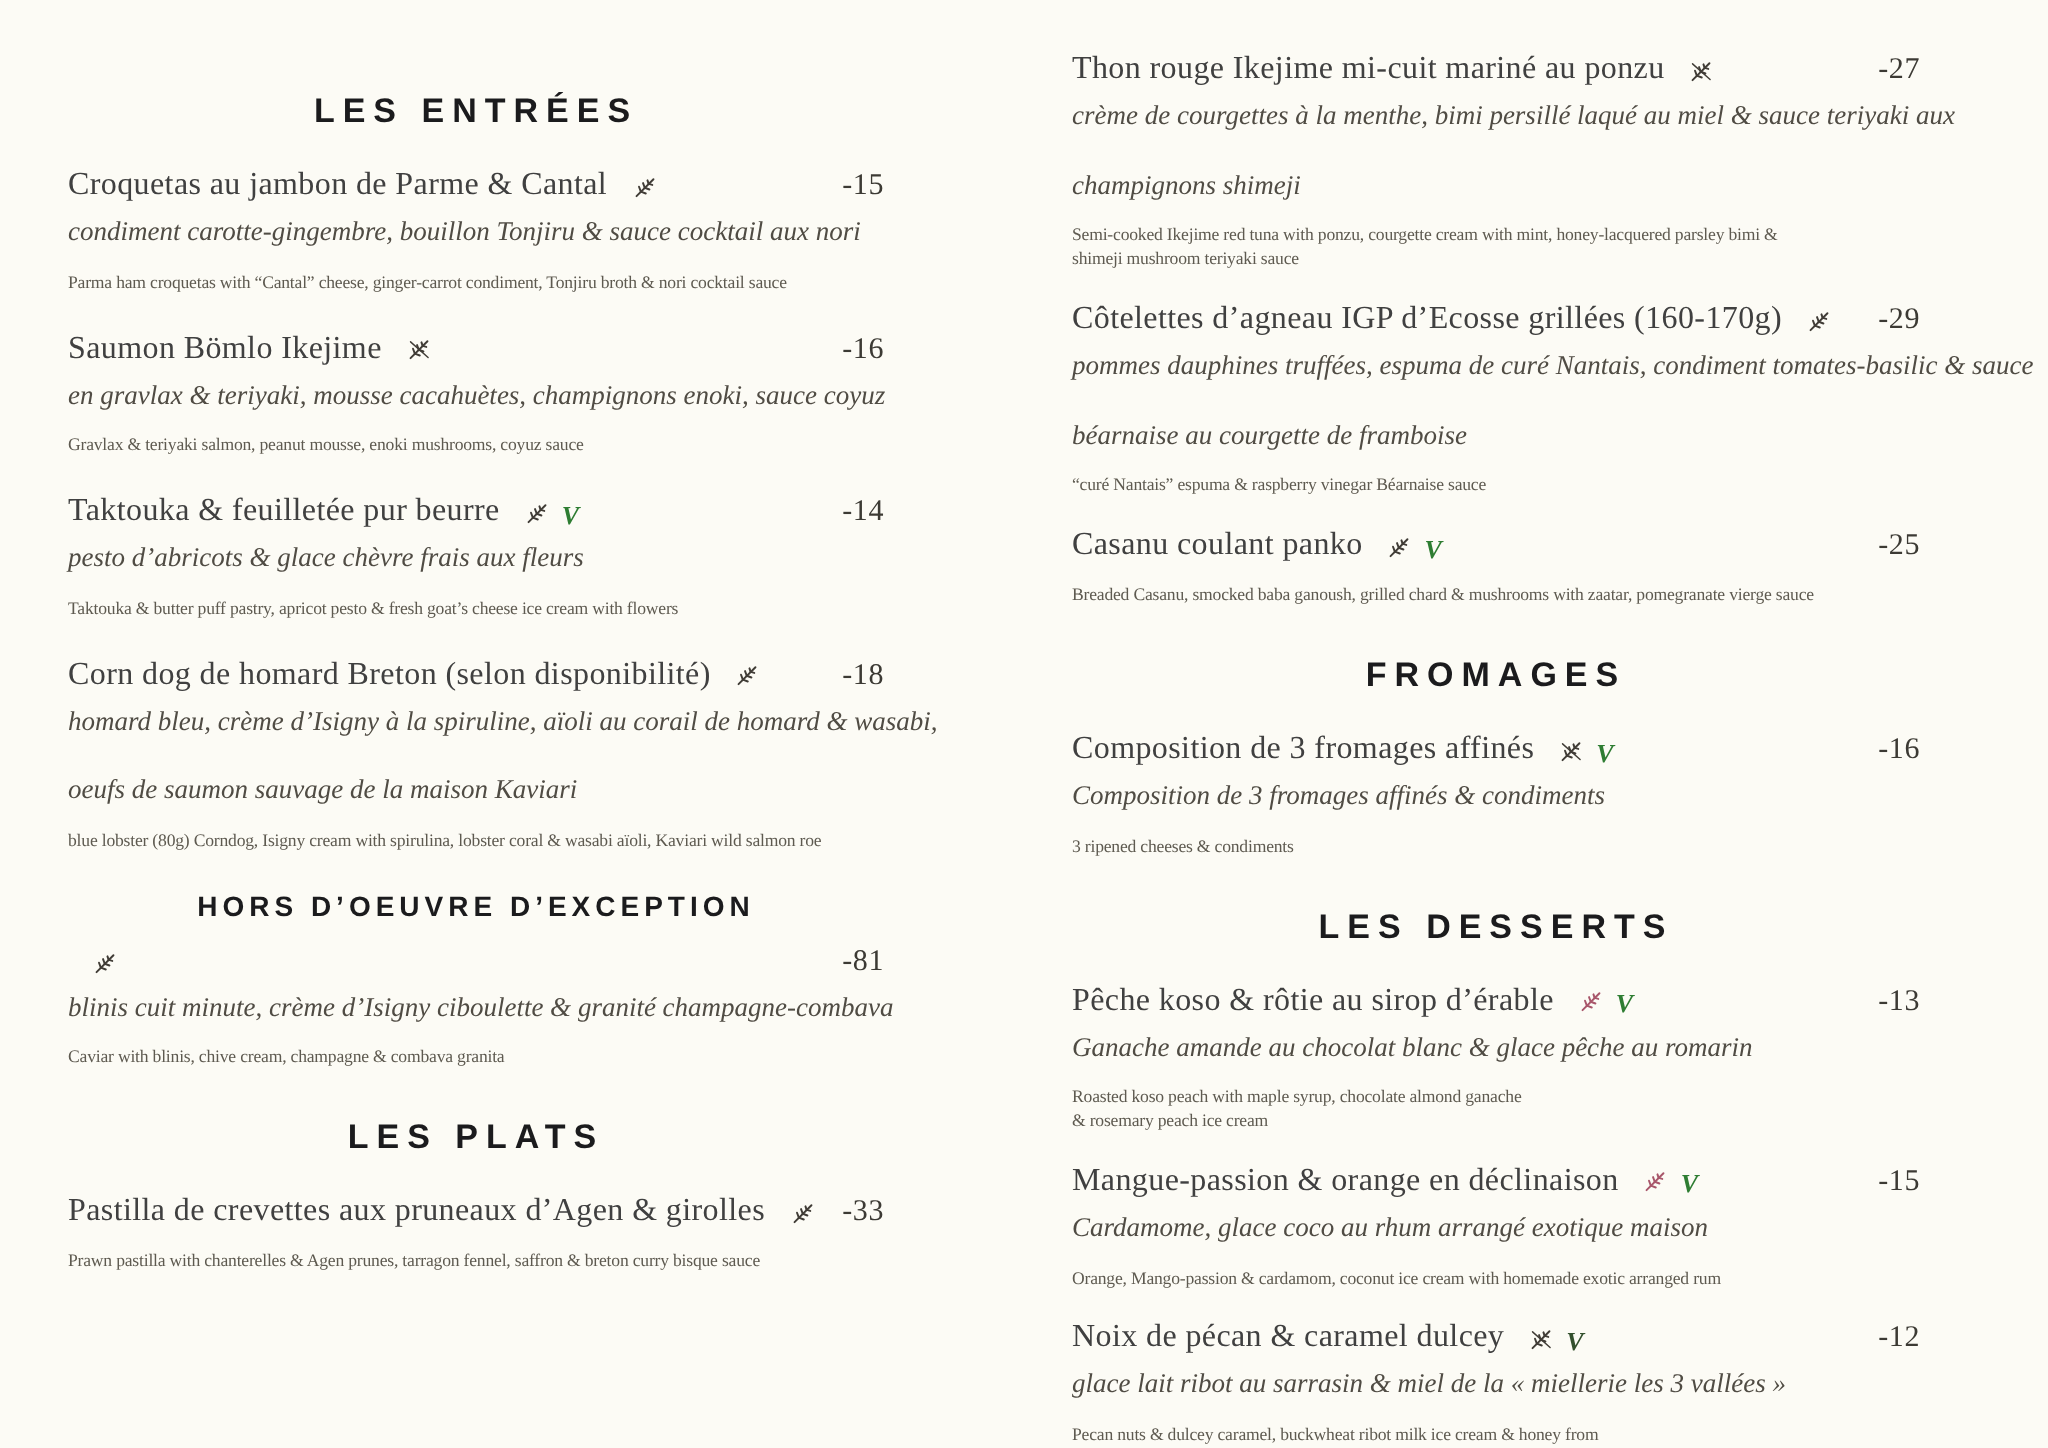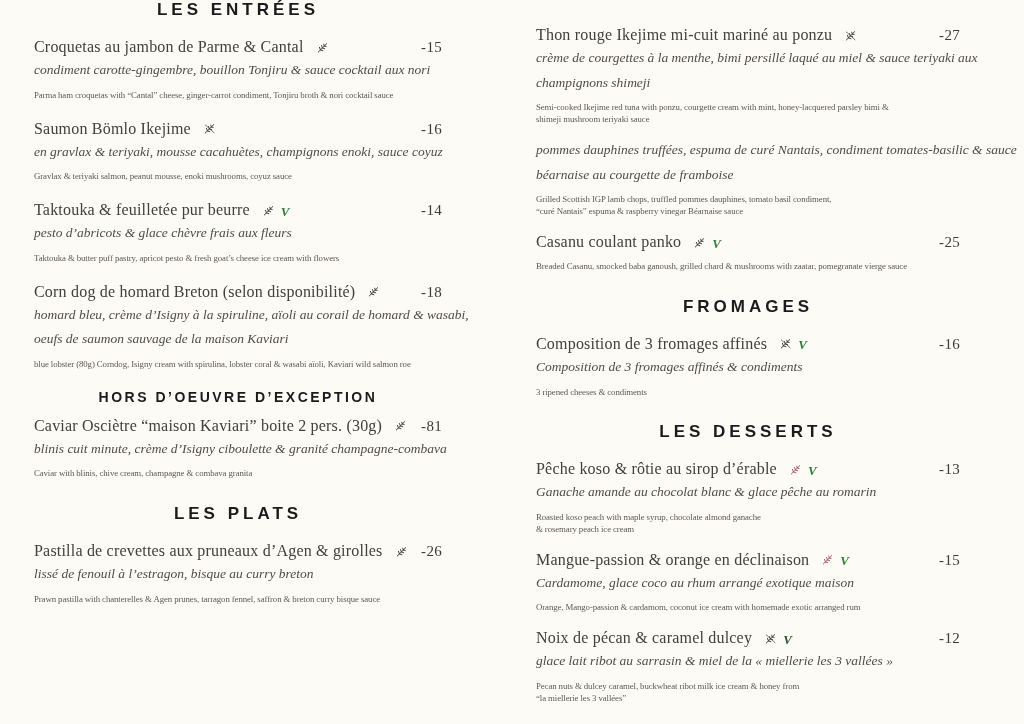--- a/index.html
+++ b/index.html
@@ -3,21 +3,21 @@
 <meta charset="utf-8">
 <style>
   html,body{margin:0;padding:0;}
   body{
     width:1024px;height:724px;position:relative;overflow:hidden;
     background:#fcfbf5;
     font-family:"Liberation Serif", serif;
     color:#24231f;
   }
   .col{position:absolute;top:0;}
-  #col-left{left:34px;width:408px;}
+  #col-left{left:34px;width:408px;padding-top:46px;}
   #col-right{left:536px;width:424px;padding-top:26px;}
 
   .heading{
     font-family:"Liberation Sans", sans-serif;
     font-weight:700;font-size:17px;letter-spacing:4px;
     text-align:center;color:#1b1b1d;
     margin:24px 0 18px 0;white-space:nowrap;
   }
   .heading.sub{font-size:14px;letter-spacing:2.5px;margin:4px 0 12px 0;}
   .col > .heading:first-child{margin-top:0;}
@@ -35,21 +35,21 @@
   }
   .price{
     margin-left:auto;padding-left:12px;flex:0 0 auto;
     font-size:15px;color:#3c3a34;letter-spacing:0.3px;
   }
 
   .fr{
     font-style:italic;font-size:13.5px;color:#504c44;
     line-height:1.38;margin-top:5px;white-space:nowrap;overflow:visible;
   }
-  .fr + .fr{margin-top:6px;font-style:italic;}
+  .fr + .fr{margin-top:16px;font-style:italic;}
   .en{
     font-size:8.8px;color:#5e5a50;letter-spacing:-0.1px;
     line-height:1.35;margin-top:10px;white-space:nowrap;overflow:visible;
   }
   .en + .en{margin-top:0;}
 </style>
 </head>
 <body>
 
 <div class="col" id="col-left">
@@ -137,21 +137,20 @@
         </span>
         <span class="price">-18</span>
       </div>
       <div class="fr">homard bleu, crème d’Isigny à la spiruline, aïoli au corail de homard &amp; wasabi,</div>
       <div class="fr">oeufs de saumon sauvage de la maison Kaviari</div>
       <div class="en">blue lobster (80g) Corndog, Isigny cream with spirulina, lobster coral &amp; wasabi aïoli, Kaviari wild salmon roe</div>
     </div>
     <div class="heading sub">HORS D’OEUVRE D’EXCEPTION</div>
     <div class="item">
       <div class="head">
-        <span class="title">Caviar Osciètre “maison Kaviari” boite 2 pers. (30g)</span>
         <span class="icon">
           <svg viewBox="0 0 20 20" width="13" height="13" xmlns="http://www.w3.org/2000/svg">
             <g stroke="#403c36" stroke-width="1.5" fill="none" stroke-linecap="round">
               <path d="M3.5 17 L16.5 4"></path>
               <path d="M6.8 13.6 L5.4 9.8"></path>
               <path d="M6.8 13.6 L10.6 15"></path>
               <path d="M9.8 10.6 L8.5 7"></path>
               <path d="M9.8 10.6 L13.4 11.9"></path>
               <path d="M12.8 7.6 L11.9 4.9"></path>
               <path d="M12.8 7.6 L15.6 8.4"></path>
@@ -173,23 +172,22 @@
               <path d="M3.5 17 L16.5 4"></path>
               <path d="M6.8 13.6 L5.4 9.8"></path>
               <path d="M6.8 13.6 L10.6 15"></path>
               <path d="M9.8 10.6 L8.5 7"></path>
               <path d="M9.8 10.6 L13.4 11.9"></path>
               <path d="M12.8 7.6 L11.9 4.9"></path>
               <path d="M12.8 7.6 L15.6 8.4"></path>
             </g>
           </svg>
         </span>
-        <span class="price">-26</span>
-      </div>
-      <div class="fr">lissé de fenouil à l’estragon, bisque au curry breton</div>
+        <span class="price">-33</span>
+      </div>
       <div class="en">Prawn pastilla with chanterelles &amp; Agen prunes, tarragon fennel, saffron &amp; breton curry bisque sauce</div>
     </div>
   </div>
 <div class="col" id="col-right">
     <div class="item">
       <div class="head">
         <span class="title">Thon rouge Ikejime mi-cuit mariné au ponzu</span>
         <span class="icon">
           <svg viewBox="0 0 20 20" width="13" height="13" xmlns="http://www.w3.org/2000/svg">
             <g stroke="#403c36" stroke-width="1.5" fill="none" stroke-linecap="round">
@@ -205,23 +203,39 @@
           </svg>
         </span>
         <span class="price">-27</span>
       </div>
       <div class="fr">crème de courgettes à la menthe, bimi persillé laqué au miel &amp; sauce teriyaki aux</div>
       <div class="fr">champignons shimeji</div>
       <div class="en">Semi-cooked Ikejime red tuna with ponzu, courgette cream with mint, honey-lacquered parsley bimi &amp;</div>
       <div class="en">shimeji mushroom teriyaki sauce</div>
     </div>
     <div class="item">
+      <div class="head">
+        <span class="title">Côtelettes d’agneau IGP d’Ecosse grillées (160-170g)</span>
+        <span class="icon">
+          <svg viewBox="0 0 20 20" width="13" height="13" xmlns="http://www.w3.org/2000/svg">
+            <g stroke="#403c36" stroke-width="1.5" fill="none" stroke-linecap="round">
+              <path d="M3.5 17 L16.5 4"></path>
+              <path d="M6.8 13.6 L5.4 9.8"></path>
+              <path d="M6.8 13.6 L10.6 15"></path>
+              <path d="M9.8 10.6 L8.5 7"></path>
+              <path d="M9.8 10.6 L13.4 11.9"></path>
+              <path d="M12.8 7.6 L11.9 4.9"></path>
+              <path d="M12.8 7.6 L15.6 8.4"></path>
+            </g>
+          </svg>
+        </span>
+        <span class="price">-29</span>
+      </div>
       <div class="fr">pommes dauphines truffées, espuma de curé Nantais, condiment tomates-basilic &amp; sauce</div>
       <div class="fr">béarnaise au courgette de framboise</div>
-      <div class="en">Grilled Scottish IGP lamb chops, truffled pommes dauphines, tomato basil condiment,</div>
       <div class="en">“curé Nantais” espuma &amp; raspberry vinegar Béarnaise sauce</div>
     </div>
     <div class="item">
       <div class="head">
         <span class="title">Casanu coulant panko</span>
         <span class="icon">
           <svg viewBox="0 0 20 20" width="13" height="13" xmlns="http://www.w3.org/2000/svg">
             <g stroke="#403c36" stroke-width="1.5" fill="none" stroke-linecap="round">
               <path d="M3.5 17 L16.5 4"></path>
               <path d="M6.8 13.6 L5.4 9.8"></path>

